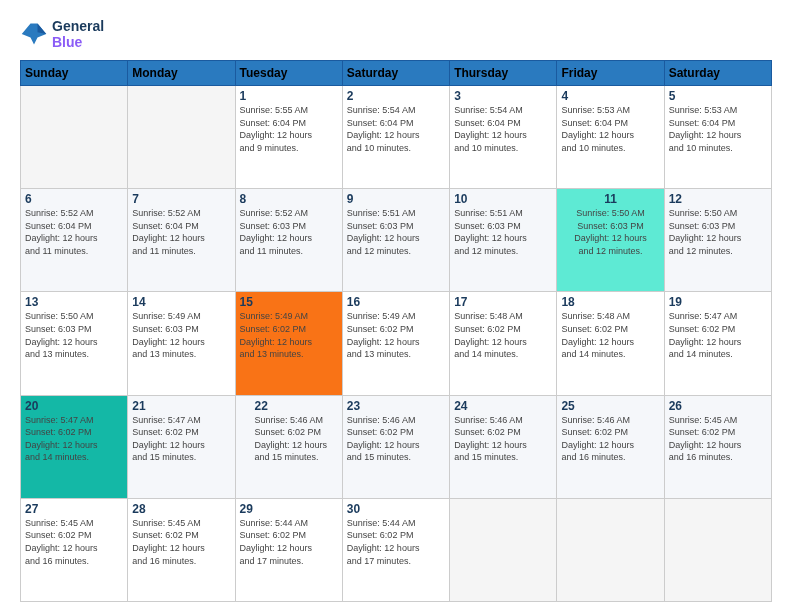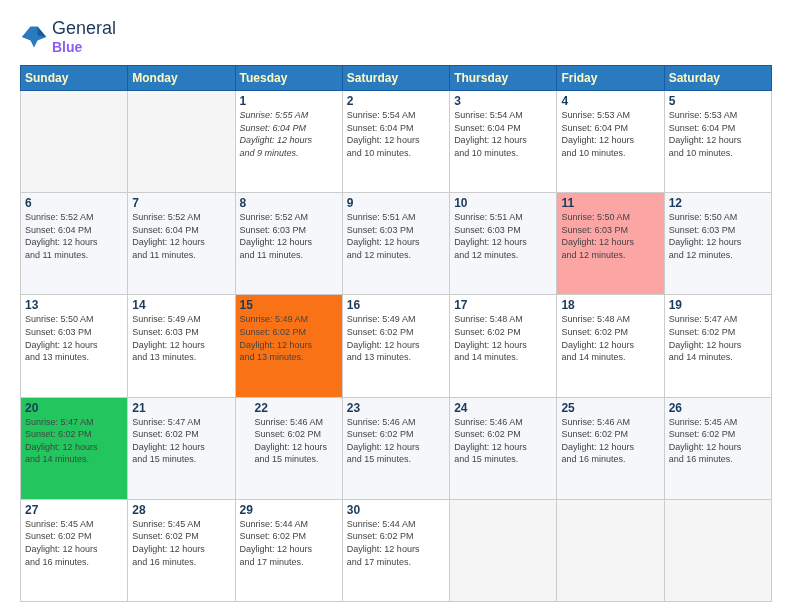--- a/index.html
+++ b/index.html
@@ -46,21 +46,21 @@
     }
     .calendar {
       flex: 1;
       border: 1px solid #ccc;
       border-collapse: collapse;
       width: 100%;
       table-layout: fixed;
     }
     .calendar th {
       background-color: #2a7abf;
-      color: #fef9c3;
+      color: #000000;
       font-size: 12px;
       font-weight: bold;
       padding: 5px 4px;
       text-align: left;
       border: 1px solid #1a5a9f;
     }
     .calendar td {
       border: 1px solid #ccc;
       vertical-align: top;
       padding: 3px 4px;
@@ -95,21 +95,21 @@
 <body>
 
 <div class="page">
   <div class="header">
     <div class="logo">
       <svg class="logo-icon" viewBox="0 0 32 32">
         <polygon points="20,4 30,16 20,20 16,28 12,20 2,16 12,4" fill="#2a7abf"></polygon>
         <polygon points="20,4 30,16 20,14" fill="#1a5a9f"></polygon>
       </svg>
       <div>
-        <div style="font-size:18px;font-weight:normal;color:#1a3a5c;">General</div>
+        <div style="font-size:14px;font-weight:bold;color:#1a3a5c;">General</div>
         <div style="font-size:14px;font-weight:bold;color:#8b5cf6;">Blue</div>
       </div>
     </div>
     <div class="title-block">
       <div class="month-title"></div>
       <div class="location"></div>
     </div>
   </div>
 
   <table class="calendar">
@@ -123,21 +123,21 @@
           <th>Friday</th>
           <th>Saturday</th>
         </tr>
     </thead>
     <tbody id="calendar-body">
     <tr>
           <td class="empty-cell"></td>
           <td class="empty-cell"></td>
           <td style="background: rgb(255, 255, 255);">
             <span class="day-num">1</span>
-            <div class="day-info" style="white-space: pre-line; font-style: italic;">Sunrise: 5:55 AM
+            <div class="day-info" style="white-space: pre-line;">Sunrise: 5:55 AM
 Sunset: 6:04 PM
 Daylight: 12 hours
 and 9 minutes.</div>
           </td>
           <td style="background: rgb(255, 255, 255);">
             <span class="day-num">2</span>
             <div class="day-info" style="white-space: pre-line;">Sunrise: 5:54 AM
 Sunset: 6:04 PM
 Daylight: 12 hours
 and 10 minutes.</div>
@@ -193,21 +193,21 @@
 Daylight: 12 hours
 and 12 minutes.</div>
           </td>
           <td style="background: rgb(245, 247, 250);">
             <span class="day-num">10</span>
             <div class="day-info" style="white-space: pre-line;">Sunrise: 5:51 AM
 Sunset: 6:03 PM
 Daylight: 12 hours
 and 12 minutes.</div>
           </td>
-          <td style="background: #fca5a5;">
+          <td style="background: #5eead4; text-align: center;">
             <span class="day-num">11</span>
             <div class="day-info" style="white-space: pre-line;">Sunrise: 5:50 AM
 Sunset: 6:03 PM
 Daylight: 12 hours
 and 12 minutes.</div>
           </td>
           <td style="background: rgb(245, 247, 250);">
             <span class="day-num">12</span>
             <div class="day-info" style="white-space: pre-line;">Sunrise: 5:50 AM
 Sunset: 6:03 PM
@@ -260,21 +260,21 @@
           </td>
           <td style="background: rgb(255, 255, 255);">
             <span class="day-num">19</span>
             <div class="day-info" style="white-space: pre-line;">Sunrise: 5:47 AM
 Sunset: 6:02 PM
 Daylight: 12 hours
 and 14 minutes.</div>
           </td>
         </tr>
         <tr>
-          <td style="background: #22c55e;">
+          <td style="background: #14b8a6;">
             <span class="day-num">20</span>
             <div class="day-info" style="white-space: pre-line;">Sunrise: 5:47 AM
 Sunset: 6:02 PM
 Daylight: 12 hours
 and 14 minutes.</div>
           </td>
           <td style="background: rgb(245, 247, 250);">
             <span class="day-num">21</span>
             <div class="day-info" style="white-space: pre-line;">Sunrise: 5:47 AM
 Sunset: 6:02 PM

